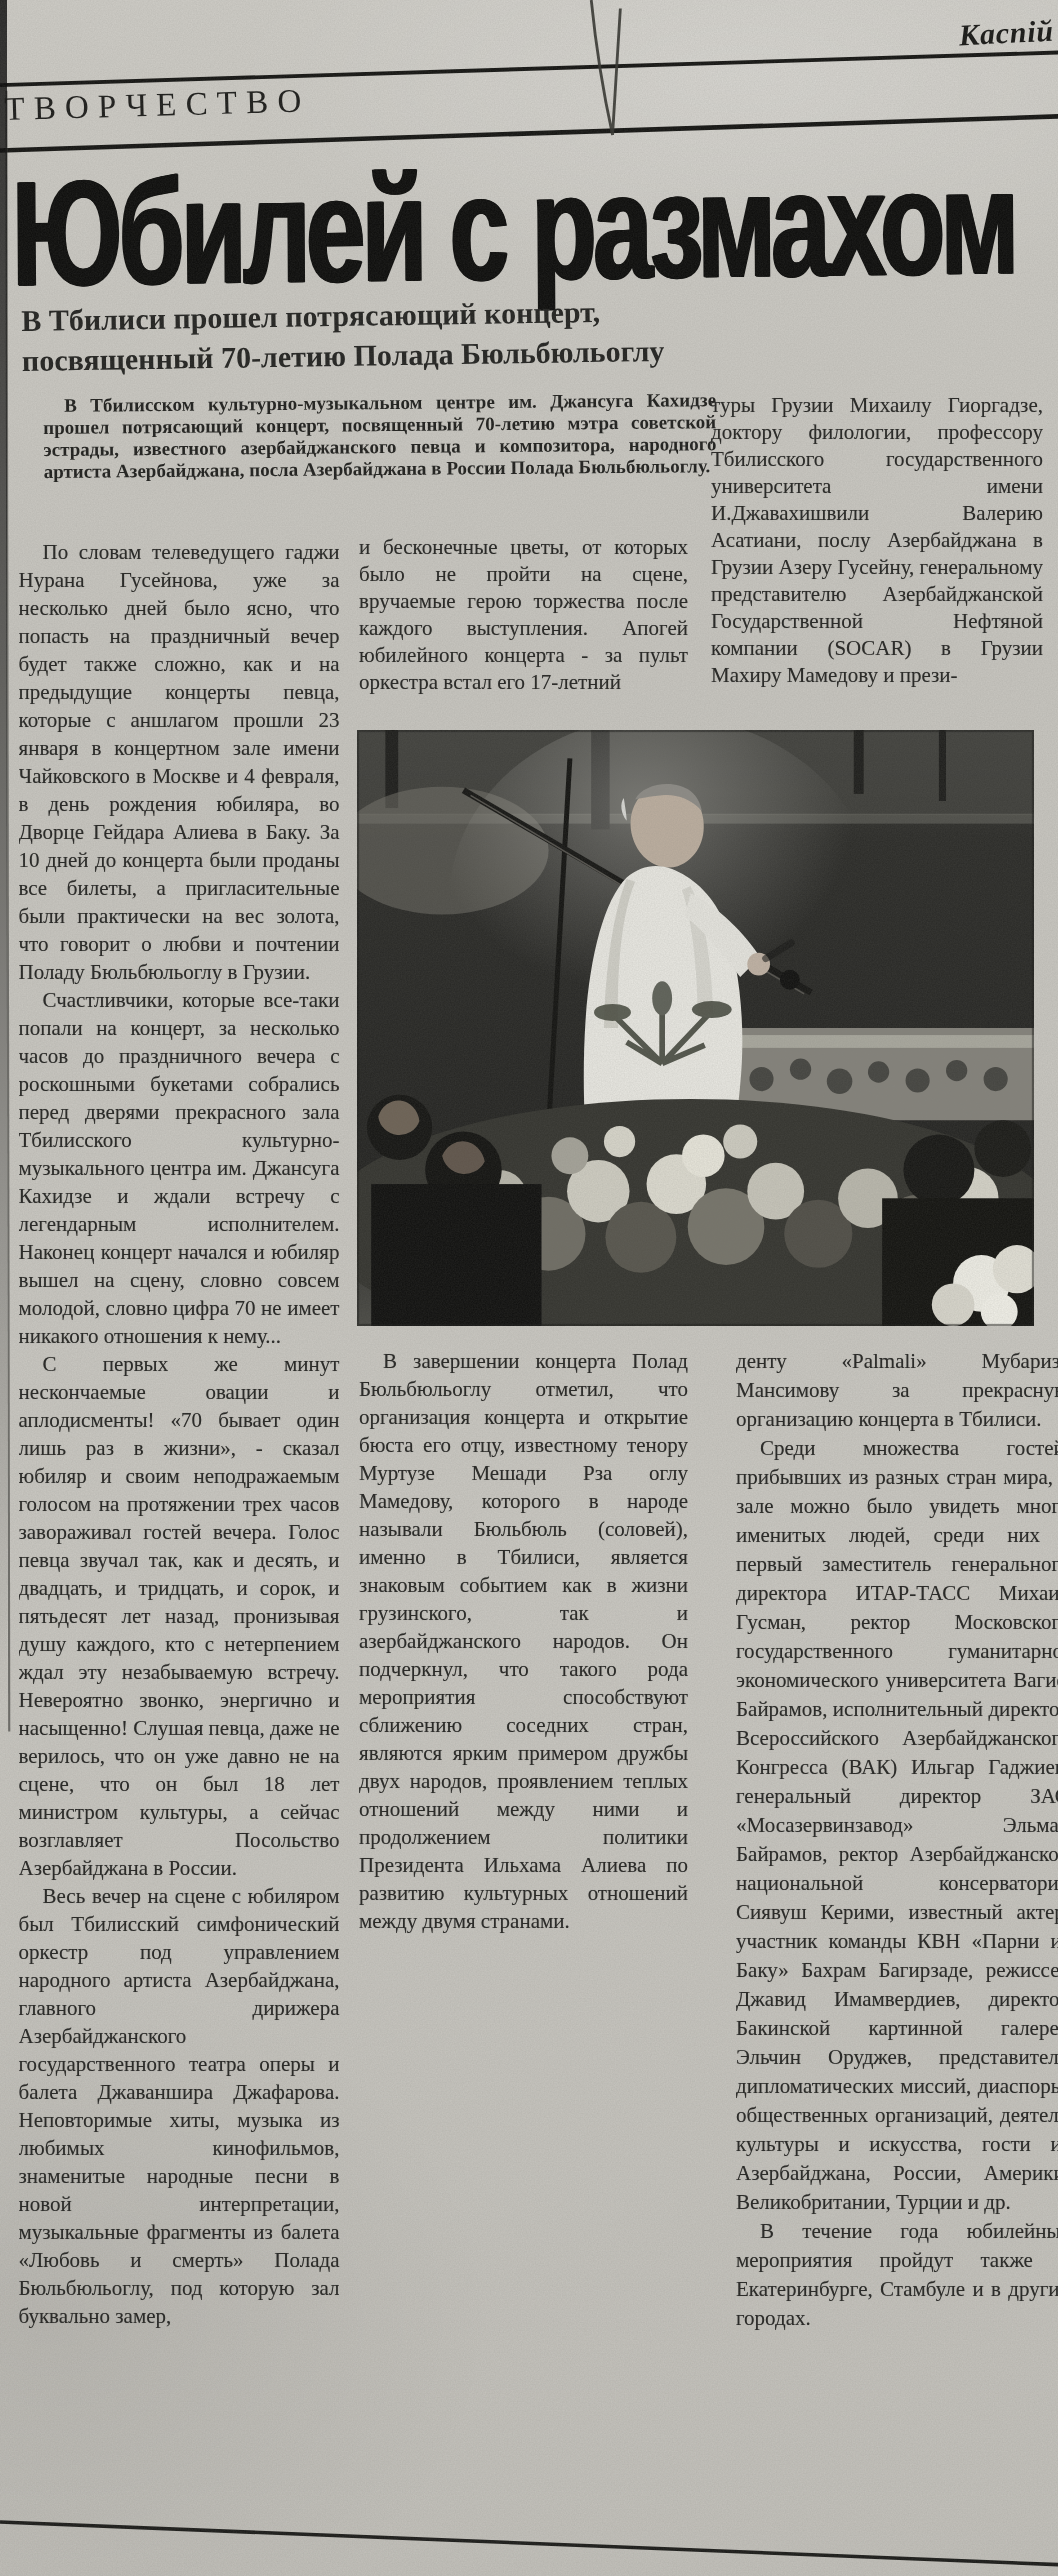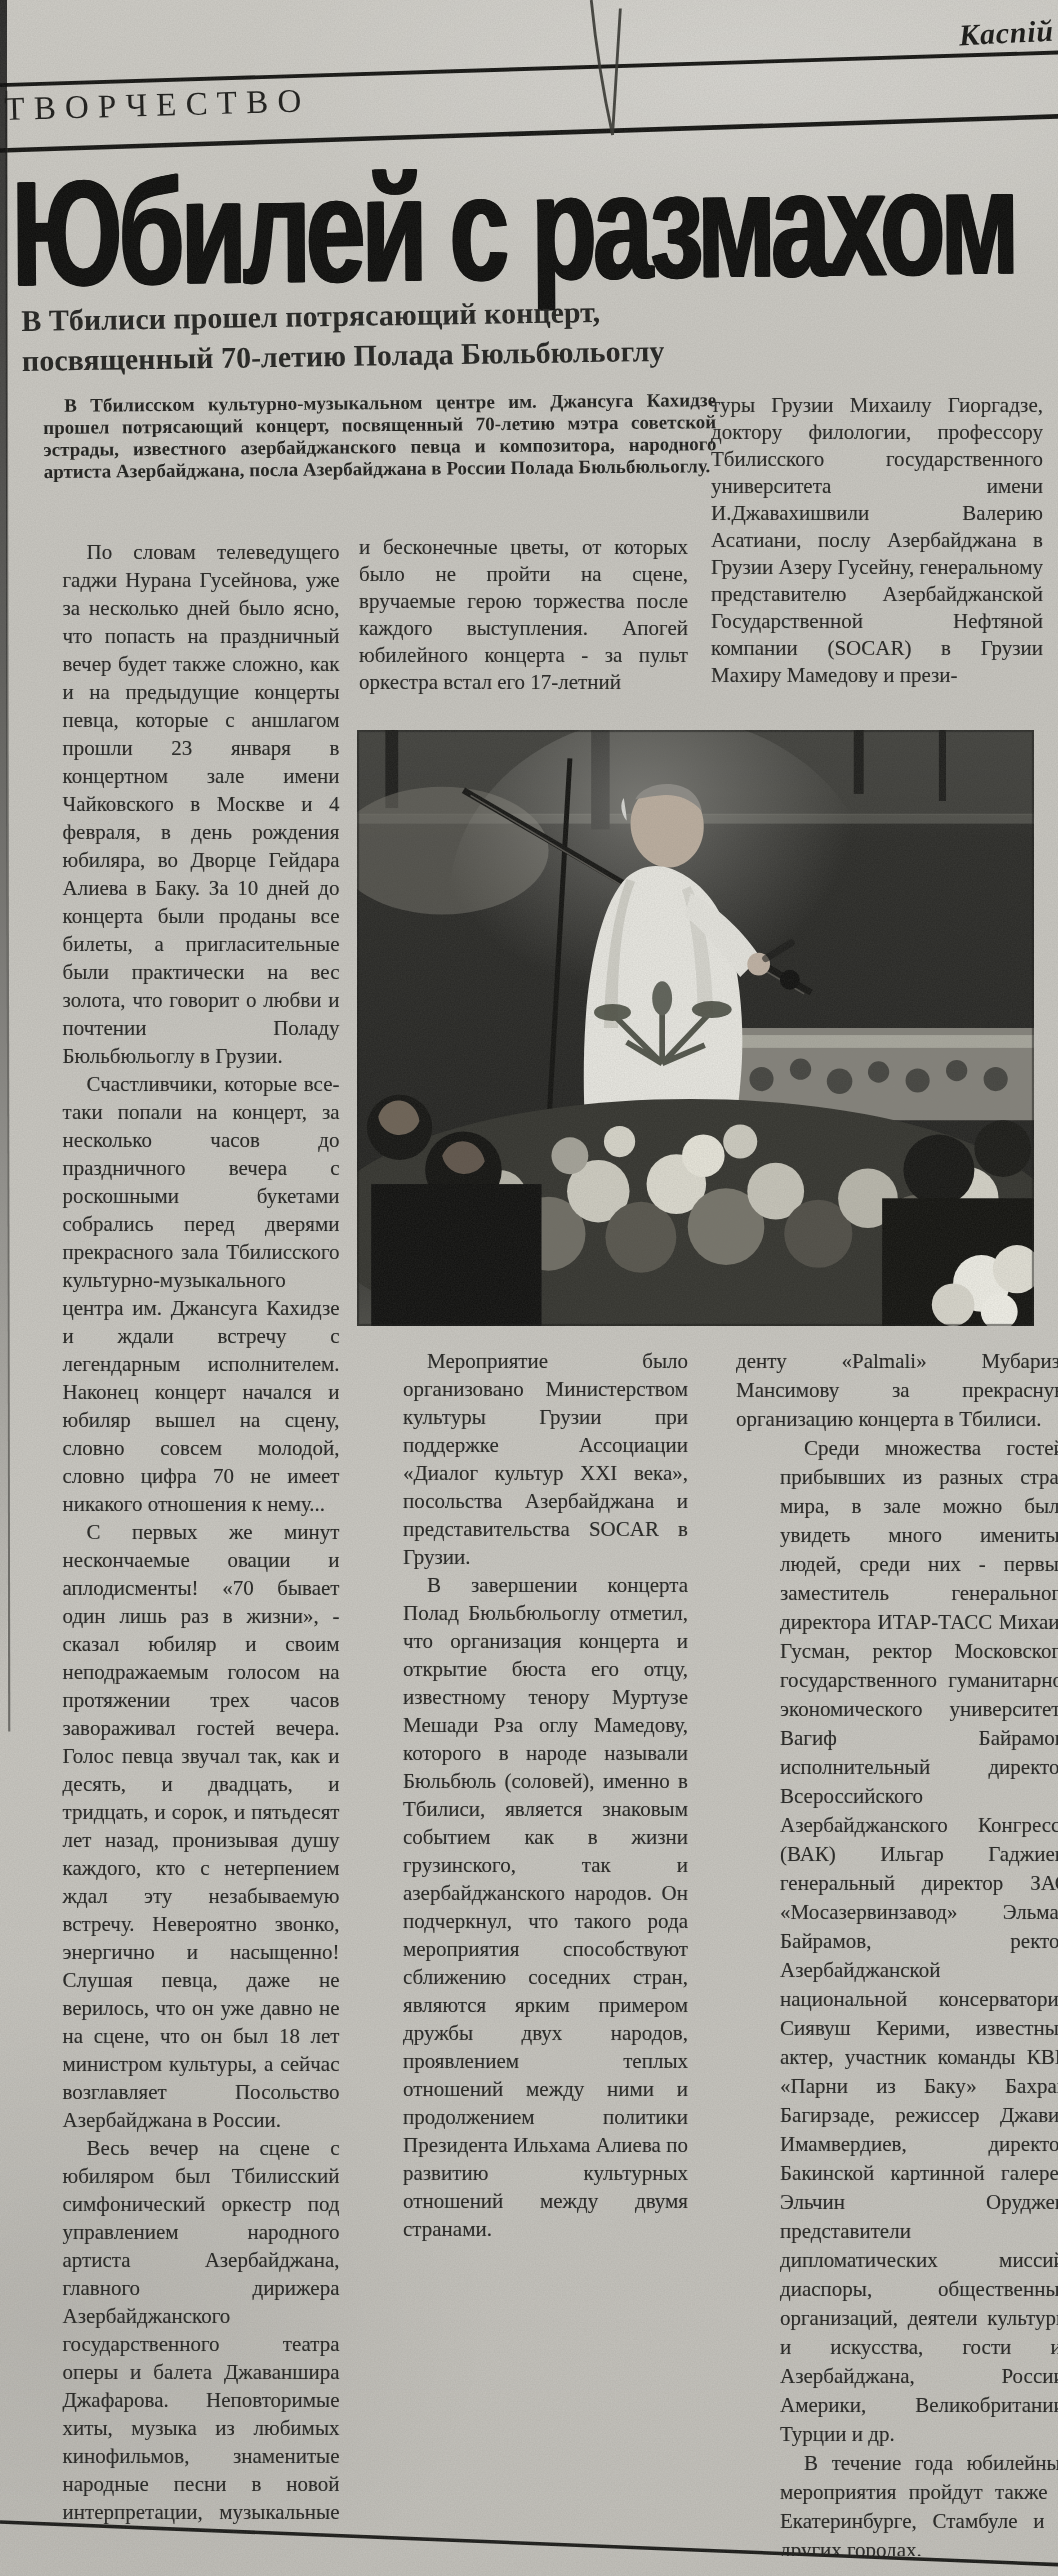--- a/index.html
+++ b/index.html
@@ -50,21 +50,21 @@
   }
   .col{
     position:absolute;
     font-size:21px;line-height:28px;
     text-align:justify;
     color:#242422;
     overflow:hidden;
     text-shadow:0 0 0.7px rgba(20,20,20,.35);
   }
   .col p{margin:0;}
-  .col p.indent{text-indent:24px;margin-left:44px;}
+  .col p.indent{text-indent:24px;}
   .col1{left:18.5px;top:538px;width:321px;height:1987px;}
   .col2top{left:359px;top:534px;width:329px;height:196px;line-height:27px;}
   .col3top{left:711px;top:392px;width:332px;height:339px;line-height:27px;}
   .col2bot{left:359px;top:1347px;width:329px;height:1171px;}
   .col3bot{left:736px;top:1347px;width:334px;height:1209px;line-height:29px;}
   .photo{
     position:absolute;left:357px;top:730px;width:677px;height:596px;
     z-index:3;
   }
   .photo svg{display:block;width:100%;height:100%;}
@@ -222,21 +222,20 @@
           <circle cx="930" cy="760" r="34" fill="#e2e0d6"></circle>
         <circle cx="840" cy="810" r="30" fill="#d8d6cc"></circle>
           <circle cx="905" cy="820" r="26" fill="#f2f1e9"></circle>
       </g>
 
       <rect x="0" y="0" width="954" height="840" fill="none" stroke="#191917" stroke-width="6" opacity="0.5"></rect>
     </svg>
   </figure>
 
   <div class="col col2bot">
-    <p class="indent">Мероприятие было организовано Министерством культуры Грузии при поддержке Ассоциации «Диалог культур XXI века», посольства Азербайджана и представительства SOCAR в Грузии.</p>
     <p class="indent">В завершении концерта Полад Бюльбюльоглу отметил, что организация концерта и открытие бюста его отцу, известному тенору Муртузе Мешади Рза оглу Мамедову, которого в народе называли Бюльбюль (соловей), именно в Тбилиси, является знаковым событием как в жизни грузинского, так и азербайджанского народов. Он подчеркнул, что такого рода мероприятия способствуют сближению соседних стран, являются ярким примером дружбы двух народов, проявлением теплых отношений между ними и продолжением политики Президента Ильхама Алиева по развитию культурных отношений между двумя странами.</p>
   </div>
 
   <div class="col col3bot">
     <p>денту «Palmali» Мубаризу Мансимову за прекрасную организацию концерта в Тбилиси.</p>
     <p class="indent">Среди множества гостей, прибывших из разных стран мира, в зале можно было увидеть много именитых людей, среди них - первый заместитель генерального директора ИТАР-ТАСС Михаил Гусман, ректор Московского государственного гуманитарно-экономического университета Вагиф Байрамов, исполнительный директор Всероссийского Азербайджанского Конгресса (ВАК) Ильгар Гаджиев, генеральный директор ЗАО «Мосазервинзавод» Эльман Байрамов, ректор Азербайджанской национальной консерватории Сиявуш Керими, известный актер, участник команды КВН «Парни из Баку» Бахрам Багирзаде, режиссер Джавид Имамвердиев, директор Бакинской картинной галереи Эльчин Оруджев, представители дипломатических миссий, диаспоры, общественных организаций, деятели культуры и искусства, гости из Азербайджана, России, Америки, Великобритании, Турции и др.</p>
     <p class="indent">В течение года юбилейные мероприятия пройдут также в Екатеринбурге, Стамбуле и в других городах.</p>
   </div>
 
   <svg class="noise" viewBox="0 0 1492 3630" width="1059" height="2576">

